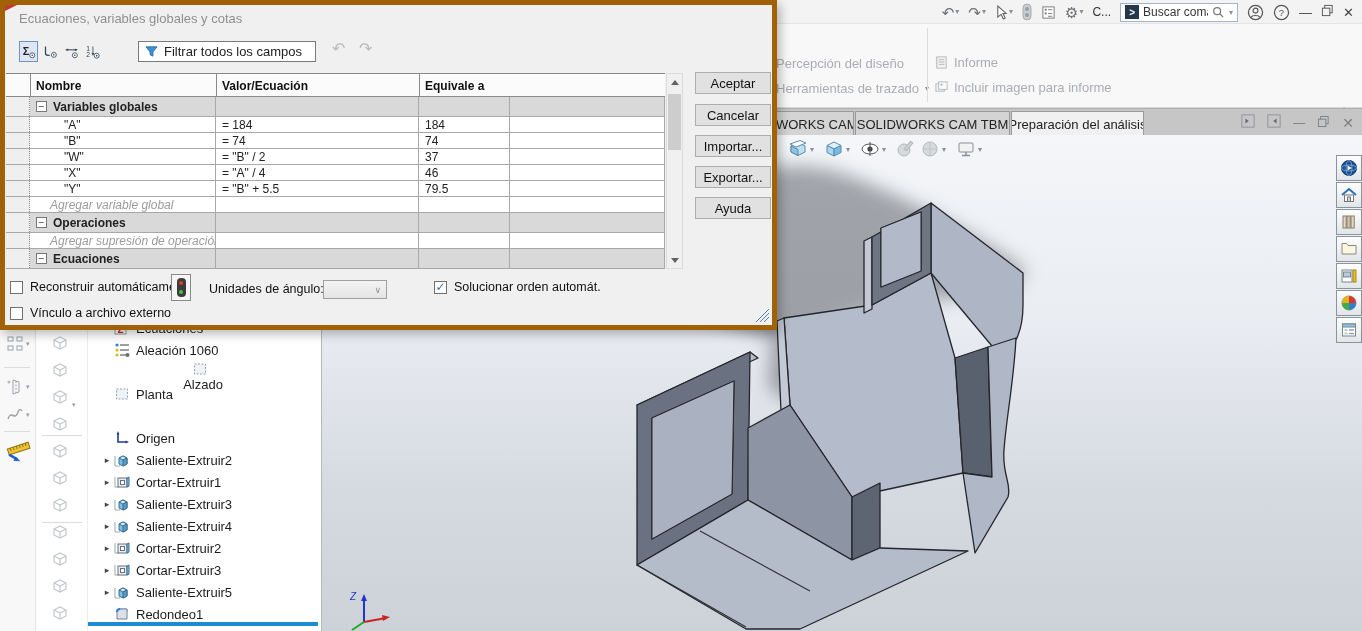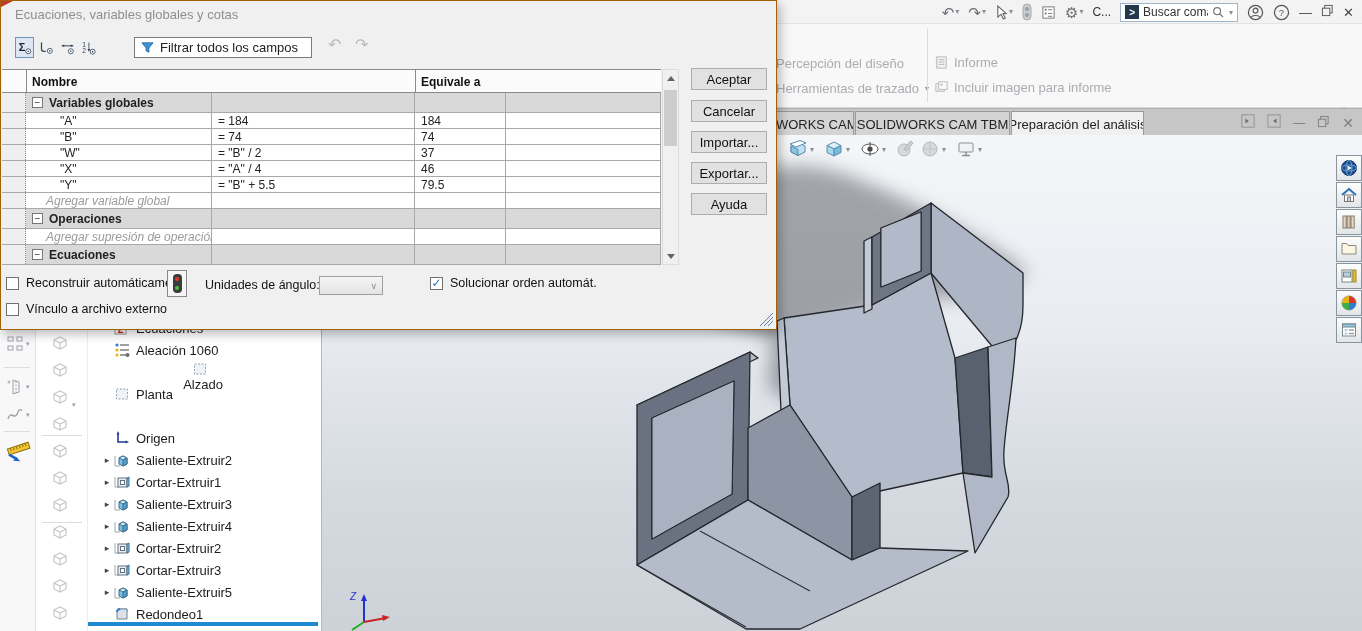--- a/index.html
+++ b/index.html
@@ -52,21 +52,21 @@
   .tree { position:absolute; left:88px; top:0; width:233px; height:496px; background:#fff; }
   .tree-row { position:absolute; left:0; width:230px; height:22px; display:flex; align-items:center; }
   .tr-arrow { width:14px; margin-left:12px; font-size:9px; color:#444; text-align:center; }
   .tr-icon { width:17px; height:17px; margin-right:5px; display:inline-flex; }
   .tr-label { font-size:13px; color:#1c1c1c; white-space:nowrap; }
   .rollback { position:absolute; left:0px; top:487px; width:230px; height:4px; background:#1e8ad2; }
   .splitter { position:absolute; left:315px; top:235px; width:14px; height:58px; background:#f7f8f9; border:1px solid #b7bcc2; border-radius:2px; }
   .splitter .dot { position:absolute; left:4px; top:26px; width:5px; height:5px; border-radius:50%; background:#9aa0a6; border:1px solid #868c92; }
 
   
-  .dialog { position:absolute; left:0; top:0; width:777px; height:330px; background:#f0f0f0; border:1px solid #a16207; box-shadow:3px 4px 10px rgba(0,0,0,.28); }
+  .dialog { position:absolute; left:0; top:0; width:777px; height:330px; background:#f0f0f0; border:5px solid #a16207; box-shadow:3px 4px 10px rgba(0,0,0,.28); }
   .dlg-title { position:absolute; left:14px; top:6px; font-size:13px; color:#8f8f8f; }
   .corner-red { position:absolute; left:0; top:0; width:12px; height:6px; background:#c23a2e; clip-path:polygon(0 0,100% 0,0 100%); }
   .dlg-toolbtn { position:absolute; top:36px; width:19px; height:21px; border:1px solid transparent; display:flex; align-items:center; justify-content:center; background:transparent; }
   .dlg-toolbtn.pressed { border:1px solid #6b94c0; background:#dde6f2; }
   .filterbox { position:absolute; left:133px; top:36px; width:178px; height:21px; background:#fff; border:1px solid #7a7a7a; display:flex; align-items:center; gap:6px; padding:0 6px; }
   .filter-label { font-size:13px; color:#222; }
   .histbtn { position:absolute; top:34px; font-size:16px; color:#b7bbbf; }
 
   .eq-table { position:absolute; left:1px; top:68px; width:659px; }
   .thead { position:absolute; top:0; left:0; width:659px; height:24px; border-top:1px solid #8a8a8a; border-bottom:1px solid #8a8a8a; background:#fbfbfb; }
@@ -659,20 +659,21 @@
           <path d="M1,2 L13,2 L8.5,7.5 L8.5,12 L5.5,10.5 L5.5,7.5 Z" fill="#3f8fd4" stroke="#2a6da8"></path>
         </svg>
       <span class="filter-label">Filtrar todos los campos</span>
     </div>
     <span class="histbtn" style="left:327px;">↶</span>
     <span class="histbtn" style="left:354px;">↷</span>
 
     <div class="eq-table">
       <div class="thead">
         <div class="th" style="left:24px; width:186px;">Nombre</div>
+        <div class="th" style="left:210px; width:203px;">Valor/Ecuación</div>
         <div class="th" style="left:413px; width:91px;">Equivale a</div>
       </div>
       <div id="table-rows" style="position:absolute; top:24px; left:0;">
           <div class="trow group">
             <div class="tc sel"></div>
             <div class="tc name">
               <span class="collapse-box">−</span>
               <span>Variables globales</span>
             </div>
             <div class="tc eq"></div>

